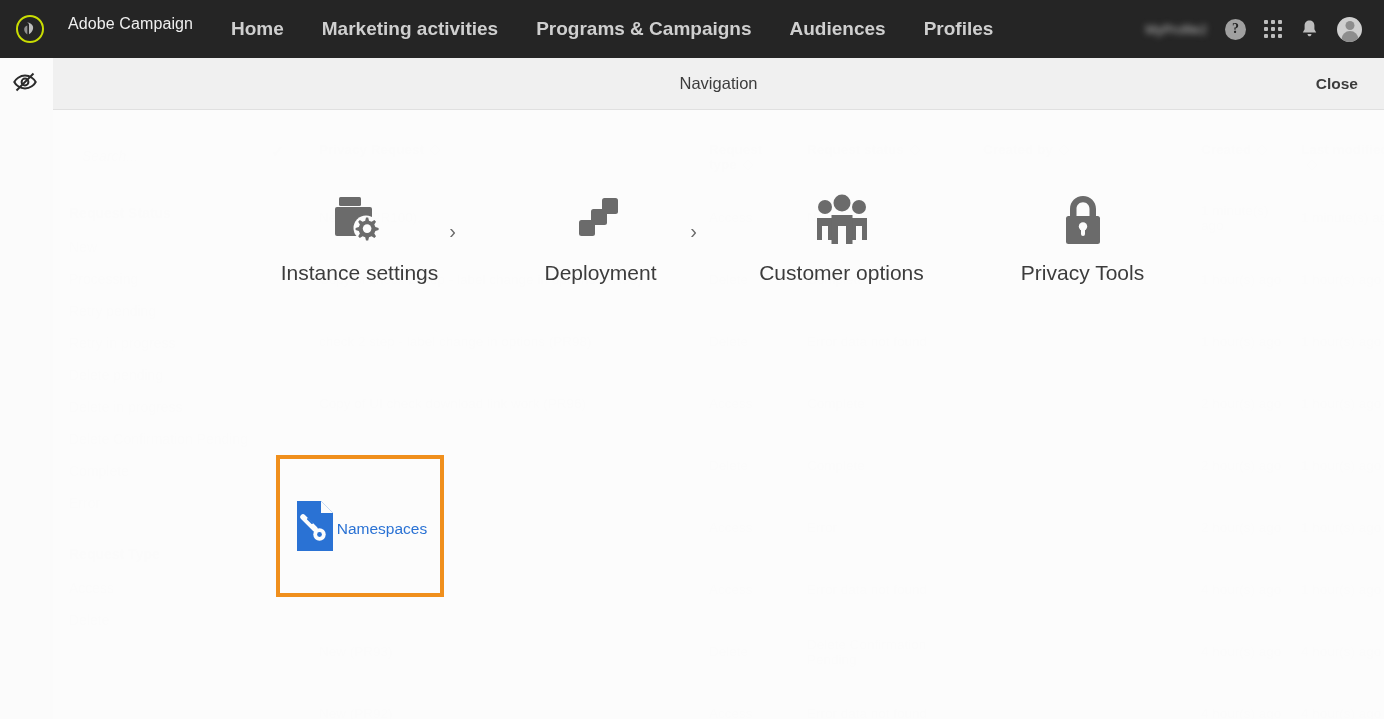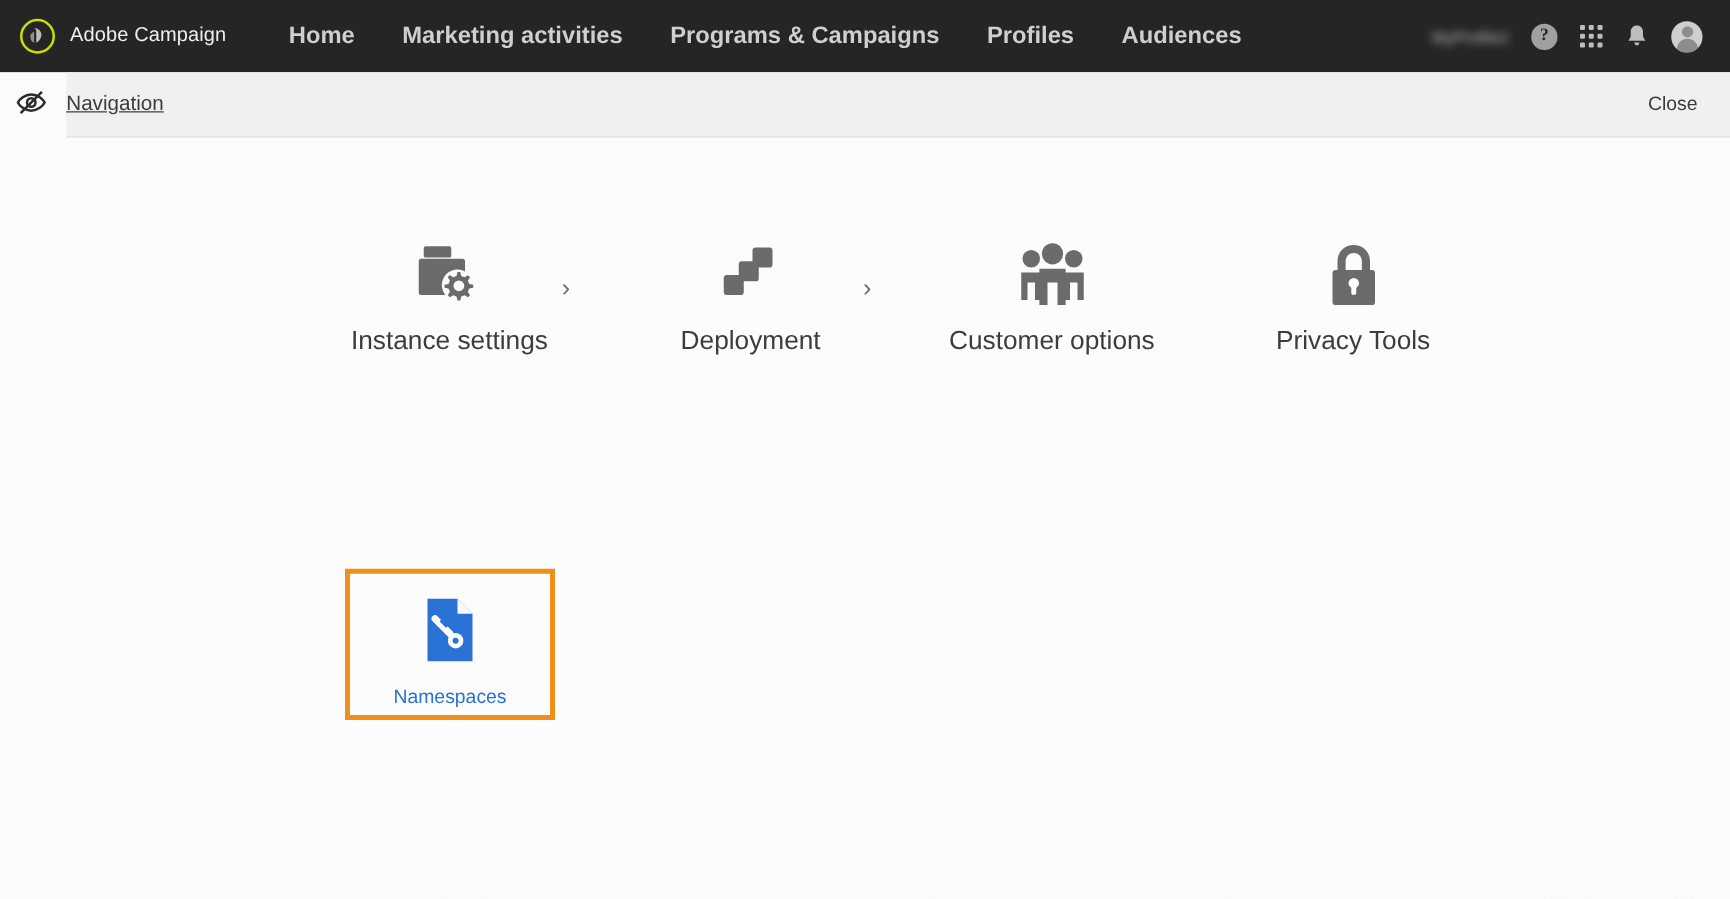--- a/index.html
+++ b/index.html
@@ -10,21 +10,21 @@
     overflow: hidden;
   }
 
   
   #top-header {
     position: absolute; top: 0; left: 0;
     width: 1384px; height: 58px;
     background: #252525;
     display: flex; align-items: center;
   }
-  #brand-block { display: flex; align-items: center; padding-left: 16px; width: 212px; }
+  #brand-block { display: flex; padding-left: 16px; width: 212px; gap: 12px; }
   #adobe-logo {
     width: 28px; height: 28px; border-radius: 50%;
     border: 2px solid #c9dd03;
     display: flex; align-items: center; justify-content: center;
     flex: none;
   }
   #adobe-logo svg { display: block; }
   #brand-title {
     color: #efefef; font-size: 16px; margin-left: 12px;
     letter-spacing: .1px; white-space: nowrap;
@@ -148,27 +148,27 @@
     width: 1331px; height: 661px;
     background: rgba(252,252,252,0.92);
   }
   #nav-bar {
     position: absolute; top: 0; left: 0;
     width: 1331px; height: 52px;
     background: #f0f0f0; border-bottom: 1px solid #e0e0e0;
     display: flex; align-items: center;
   }
   #nav-bar-title {
-    position: absolute; left: 0; right: 0; 
-    font-size: 16.5px; color: #3c3c3c; text-decoration: underline;
+    position: absolute; left: 0; right: 0; text-align: center;
+    font-size: 16.5px; color: #3c3c3c;
   }
   #nav-close {
     margin-left: auto; margin-right: 26px;
     font-size: 15.5px; color: #3c3c3c; cursor: pointer;
-    position: relative; z-index: 2;
+    position: relative; z-index: 2; font-weight: bold;
   }
 
   #tiles-row {
     position: absolute; top: 123px; left: 0;
     width: 1331px; height: 130px;
     display: flex; align-items: flex-start;
   }
   .tile {
     width: 241px; position: relative;
     display: flex; flex-direction: column; align-items: center;
@@ -183,24 +183,24 @@
   .tile-chevron {
     position: absolute; right: 24px; top: 40px;
     font-size: 20px; color: #6b6b6b; line-height: 1;
   }
   
   #tile-instance { margin-left: 186px; }
 
   
   #tile-namespaces {
     position: absolute; top: 397px; left: 223px;
-    width: 168px; height: 121px;
+    width: 168px; height: 142px;
     background: #fcfcfc;
     border: 4px solid #f08f1c;
-    display: flex; flex-direction: column;
+    display: flex; flex-direction: row;
     align-items: center; justify-content: center;
     cursor: pointer;
   }
   #tile-namespaces .tile-label-blue {
     font-size: 15.5px; color: #2a72d4; margin-top: 6px;
   }
 </style>
 </head>
 <body>
 
@@ -212,22 +212,22 @@
         <path d="M5.3 4.4 L5.3 13.4 C3.2 12.2 2 10 2.2 7.8 C2.4 6.2 3.6 5 5.3 4.4 Z" fill="#8f8f8f"></path>
       </svg>
     </div>
     <span id="brand-title">Adobe Campaign</span>
   </div>
 
   <nav id="main-nav">
     <span class="nav-link">Home</span>
     <span class="nav-link">Marketing activities</span>
     <span class="nav-link">Programs &amp; Campaigns</span>
+    <span class="nav-link">Audiences</span>
     <span class="nav-link">Profiles</span>
-    <span class="nav-link">Audiences</span>
   </nav>
 
   <div id="header-right">
     <span id="profile-tag">MyProfile2</span>
     <span class="hdr-icon">
       <span id="help-icon-circle">?</span>
     </span>
     <span class="hdr-icon">
       <span id="apps-grid">
         <i></i>

